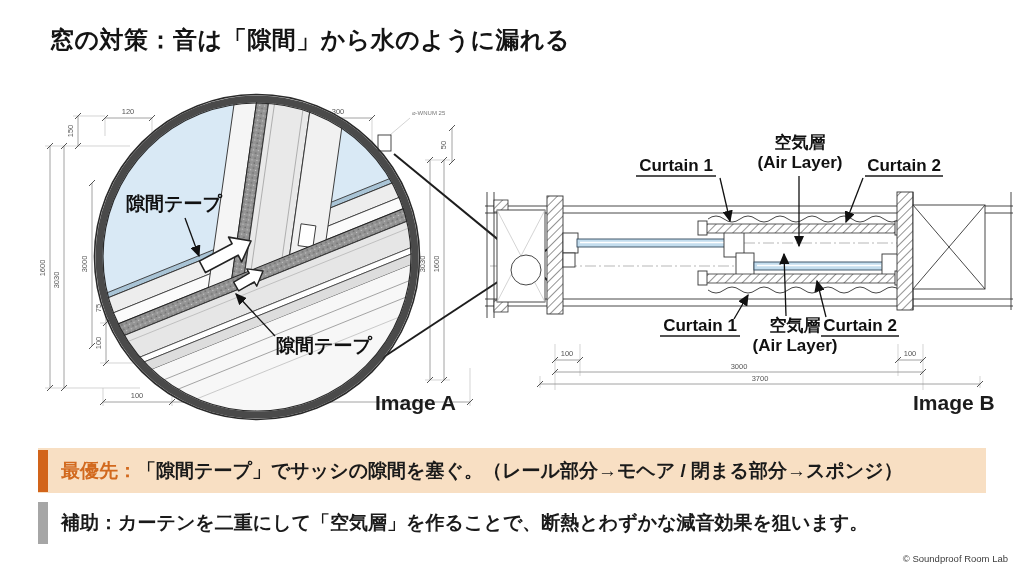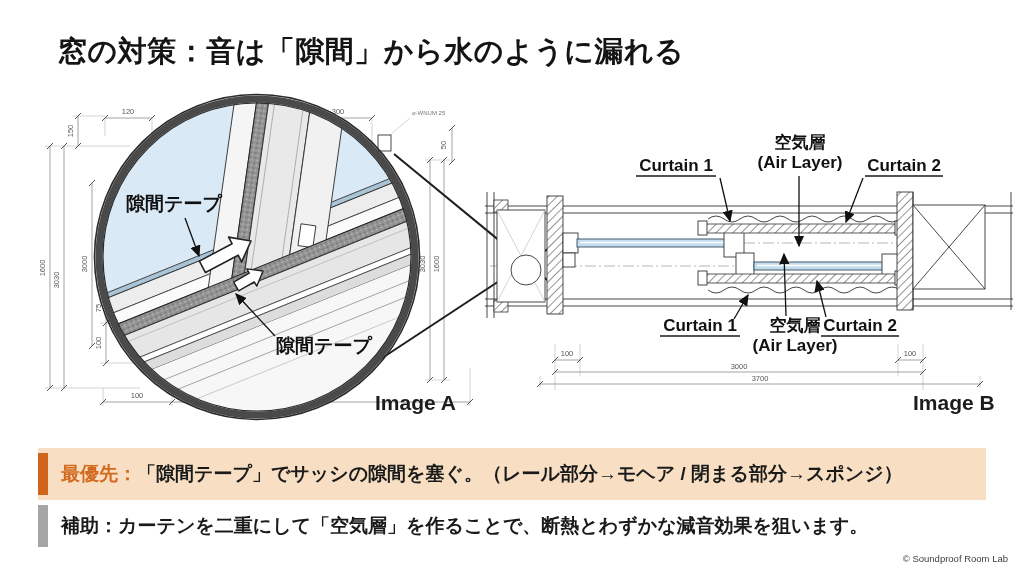--- a/index.html
+++ b/index.html
@@ -3,42 +3,42 @@
 <meta charset="utf-8">
 <style>
   html,body{margin:0;padding:0;}
   body{
     width:1024px;height:572px;position:relative;overflow:hidden;
     background:#ffffff;
     font-family:"Liberation Sans","DejaVu Sans",sans-serif;
     color:#111;
   }
   .title{
-    position:absolute;left:50px;top:24px;margin:8px;
-    font-size:29px;font-weight:bold;letter-spacing:0.5px;color:#141414;
+    position:absolute;left:50px;top:24px;margin:0;
+    font-size:24px;font-weight:bold;letter-spacing:0.5px;color:#141414;
   }
   #diagrams{position:absolute;left:20px;top:88px;}
 
   
   .k{stroke:#333;stroke-width:0.9;fill:none;}
   .kf{stroke:#333;stroke-width:0.9;fill:#ffffff;}
   .dl{stroke:#8a8a8a;stroke-width:0.8;fill:none;}
   .xl{stroke:#c2c2c2;stroke-width:0.7;fill:none;}
   .tick{stroke:#555;stroke-width:1;}
   .dash{stroke:#9a9a9a;stroke-width:0.7;stroke-dasharray:11 3 2 3;fill:none;}
   text.dim{font-size:7.5px;fill:#555;}
   text.dimsm{font-size:6px;fill:#777;}
   text.caption{font-size:21px;font-weight:bold;fill:#1c1c1c;}
   text.jplabel{font-size:19px;font-weight:bold;fill:#111;}
   text.blabel{font-size:17px;font-weight:bold;fill:#111;}
   .leader{stroke:#111;stroke-width:1.3;fill:none;}
   .under{stroke:#1a1a1a;stroke-width:1.5;}
 
   .callout{
-    position:absolute;left:38px;width:948px;height:52px;
+    position:absolute;left:38px;width:948px;height:45px;
     display:flex;align-items:center;white-space:nowrap;
   }
   .callout .bar{width:10px;height:42px;flex:0 0 10px;}
   .callout p{margin:0 0 0 13px;font-size:19px;font-weight:bold;color:#1a1a1a;}
   .callout-primary{top:448px;background:#f8dfc3;}
   .callout-primary .bar{background:#d2641a;}
   .callout-primary .tag{color:#d2691e;}
   .callout-secondary{top:500px;background:#ffffff;}
   .callout-secondary .bar{background:#a6a6a6;}
   .callout-secondary .tag{color:#1a1a1a;}

